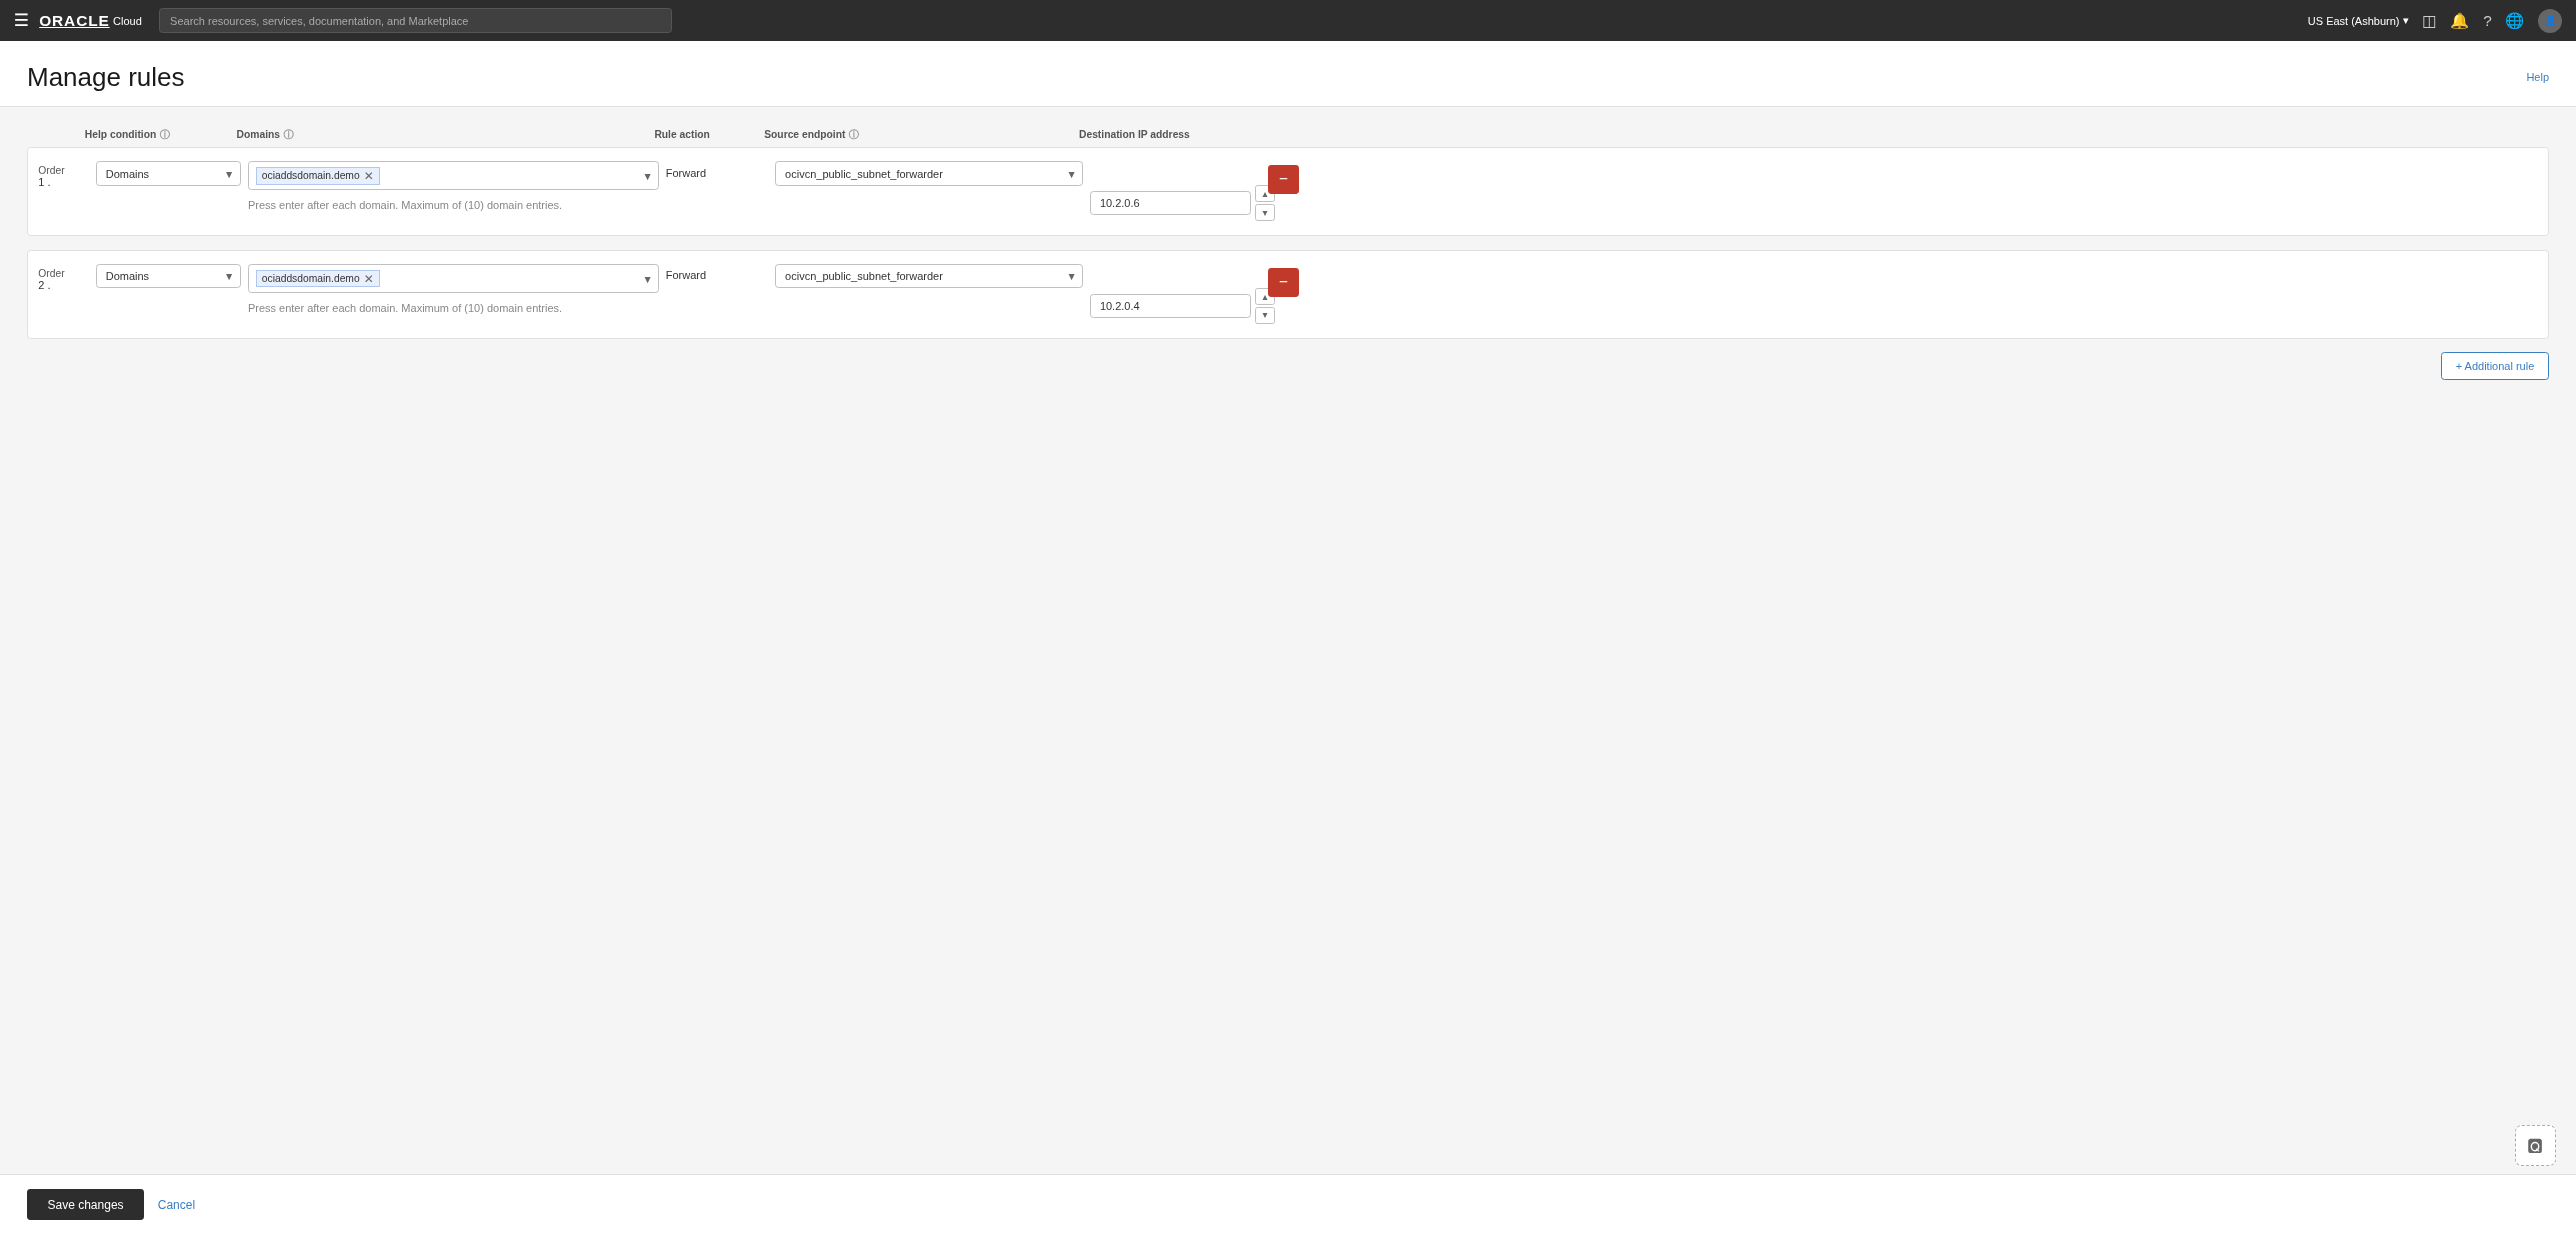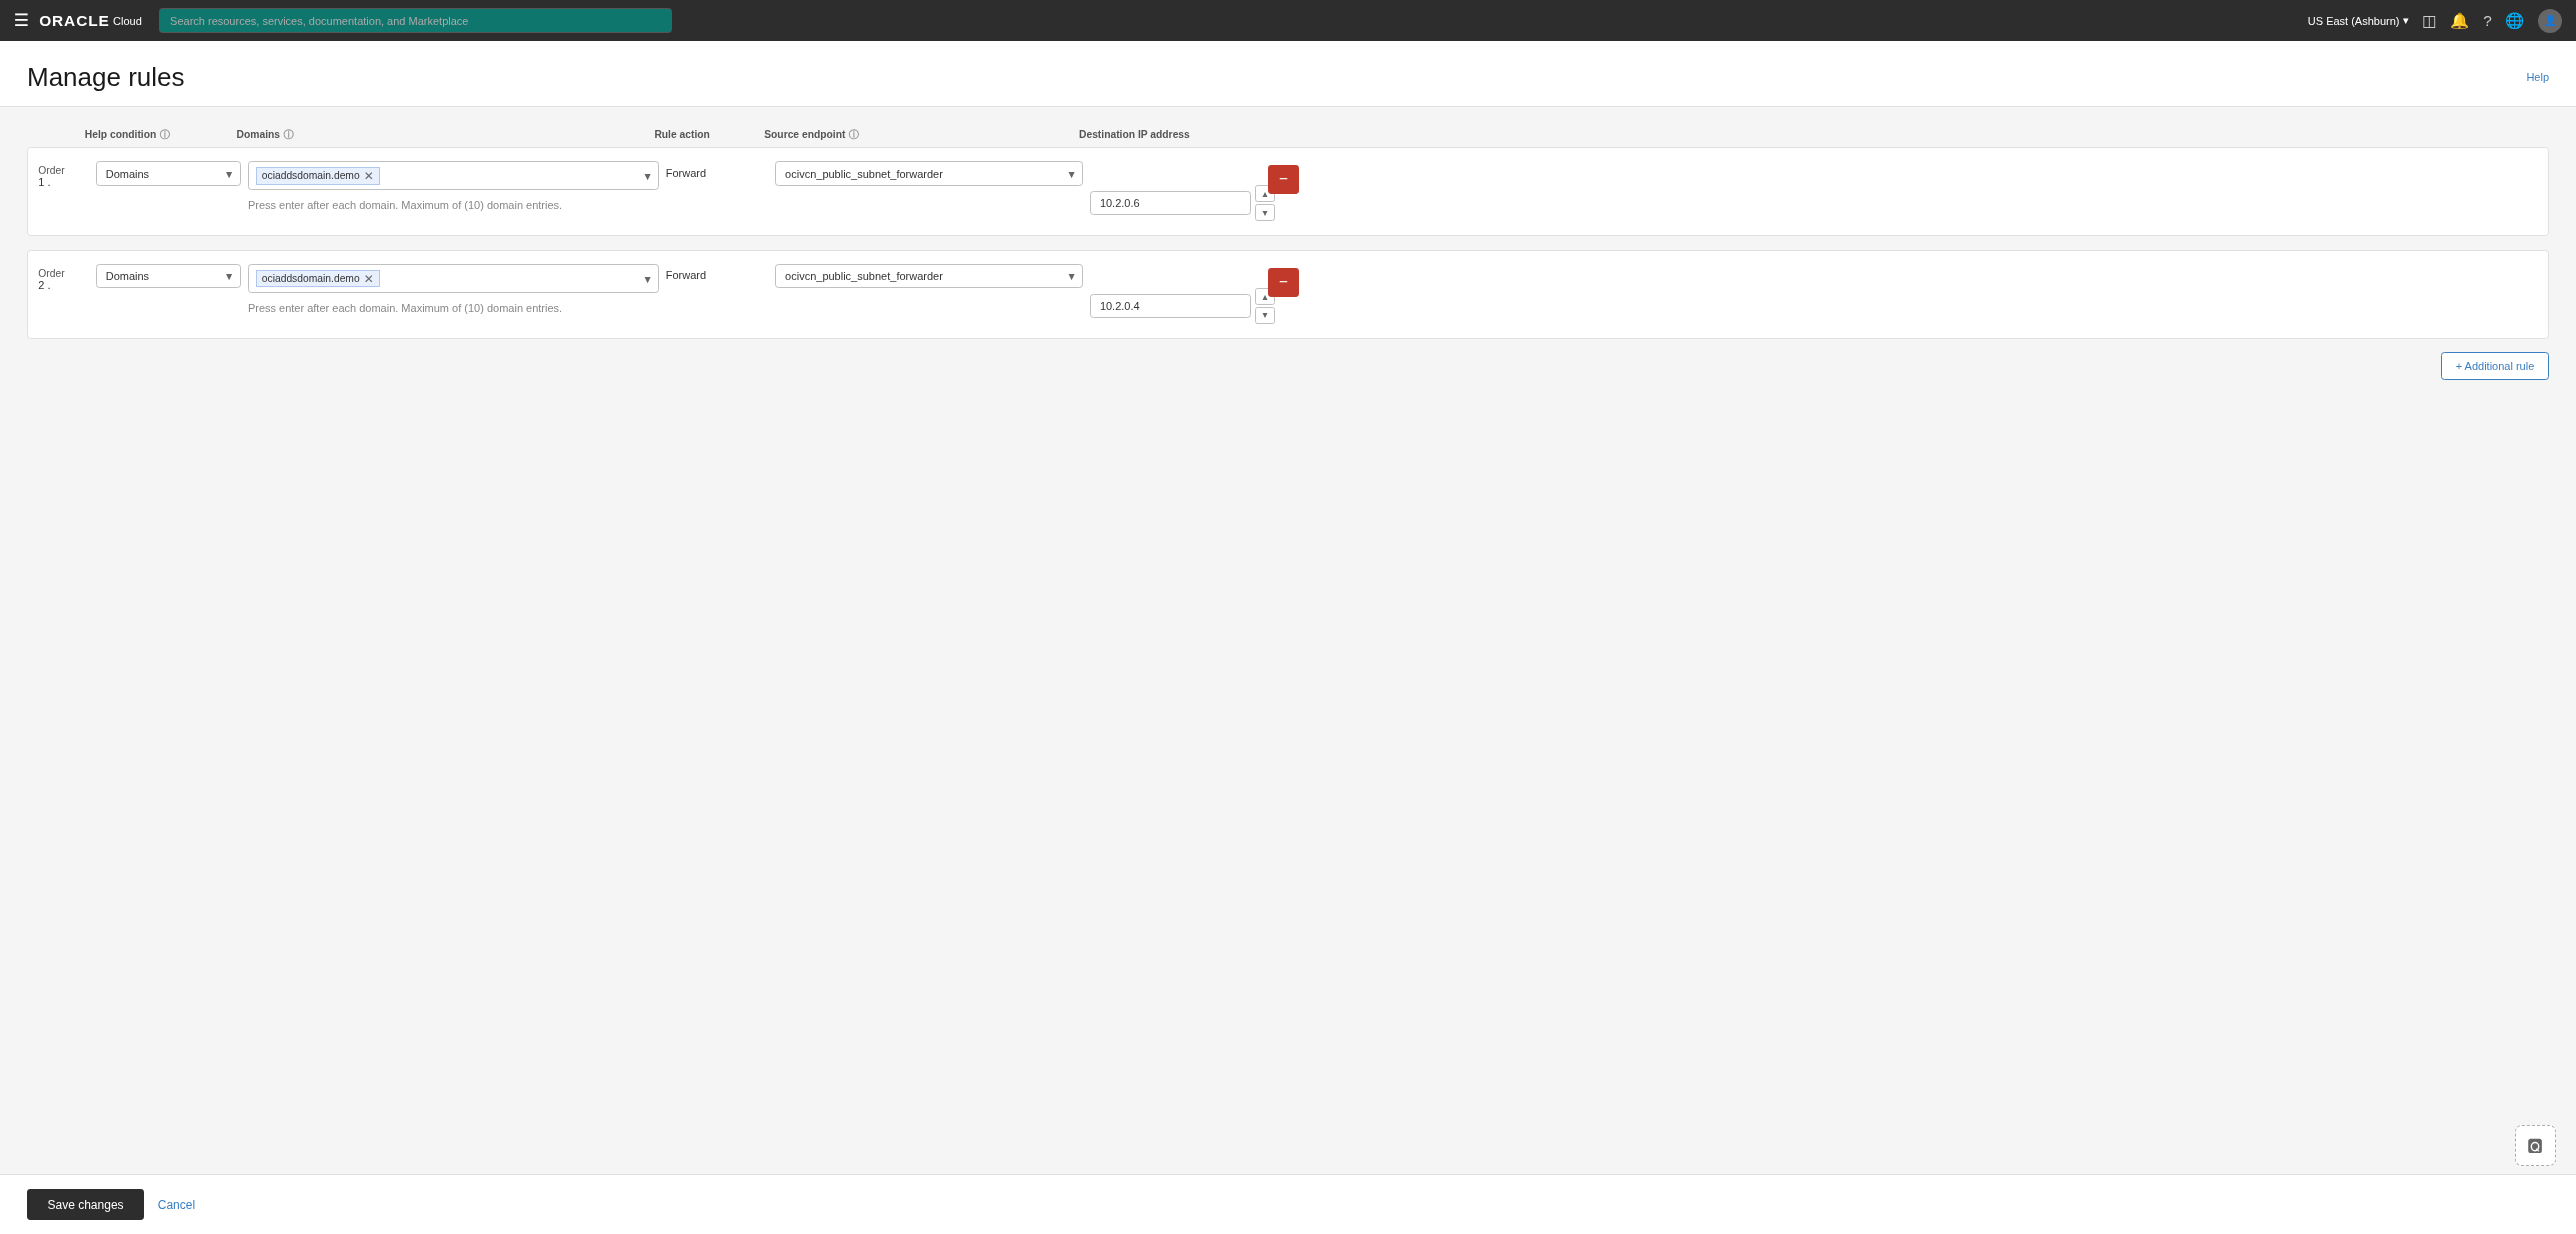--- a/index.html
+++ b/index.html
@@ -10,26 +10,26 @@
       background: #2d2d2d;
       color: #fff;
       display: flex;
       align-items: center;
       height: 41px;
       padding: 0 13.7px;
       flex-shrink: 0;
     }
     .nav-hamburger { font-size: 17px; cursor: pointer; margin-right: 10.3px; color: #fff; }
     .nav-logo { display: flex; align-items: center; margin-right: 17px; }
-    .logo-oracle { color: #fff; font-weight: bold; font-size: 15.4px; letter-spacing: 0.9px; }
+    .logo-oracle { color: #fff; font-weight: bold; font-size: 15.4px; letter-spacing: 0.9px; text-decoration: underline; }
     .logo-cloud { color: #fff; font-size: 11px; margin-left: 3.4px; }
     .nav-search {
       flex: 1;
       max-width: 513px;
-      background: #0f766e;
+      background: #404040;
       border: 0.9px solid #555;
       border-radius: 3.4px;
       padding: 5.1px 10.3px;
       color: #ccc;
       font-size: 11px;
       outline: none;
     }
     .nav-search::placeholder { color: #aaa; }
     .nav-right { margin-left: auto; display: flex; align-items: center; gap: 13.7px; }
     .nav-region { color: #fff; font-size: 11px; display: flex; align-items: center; gap: 3.4px; cursor: pointer; }

